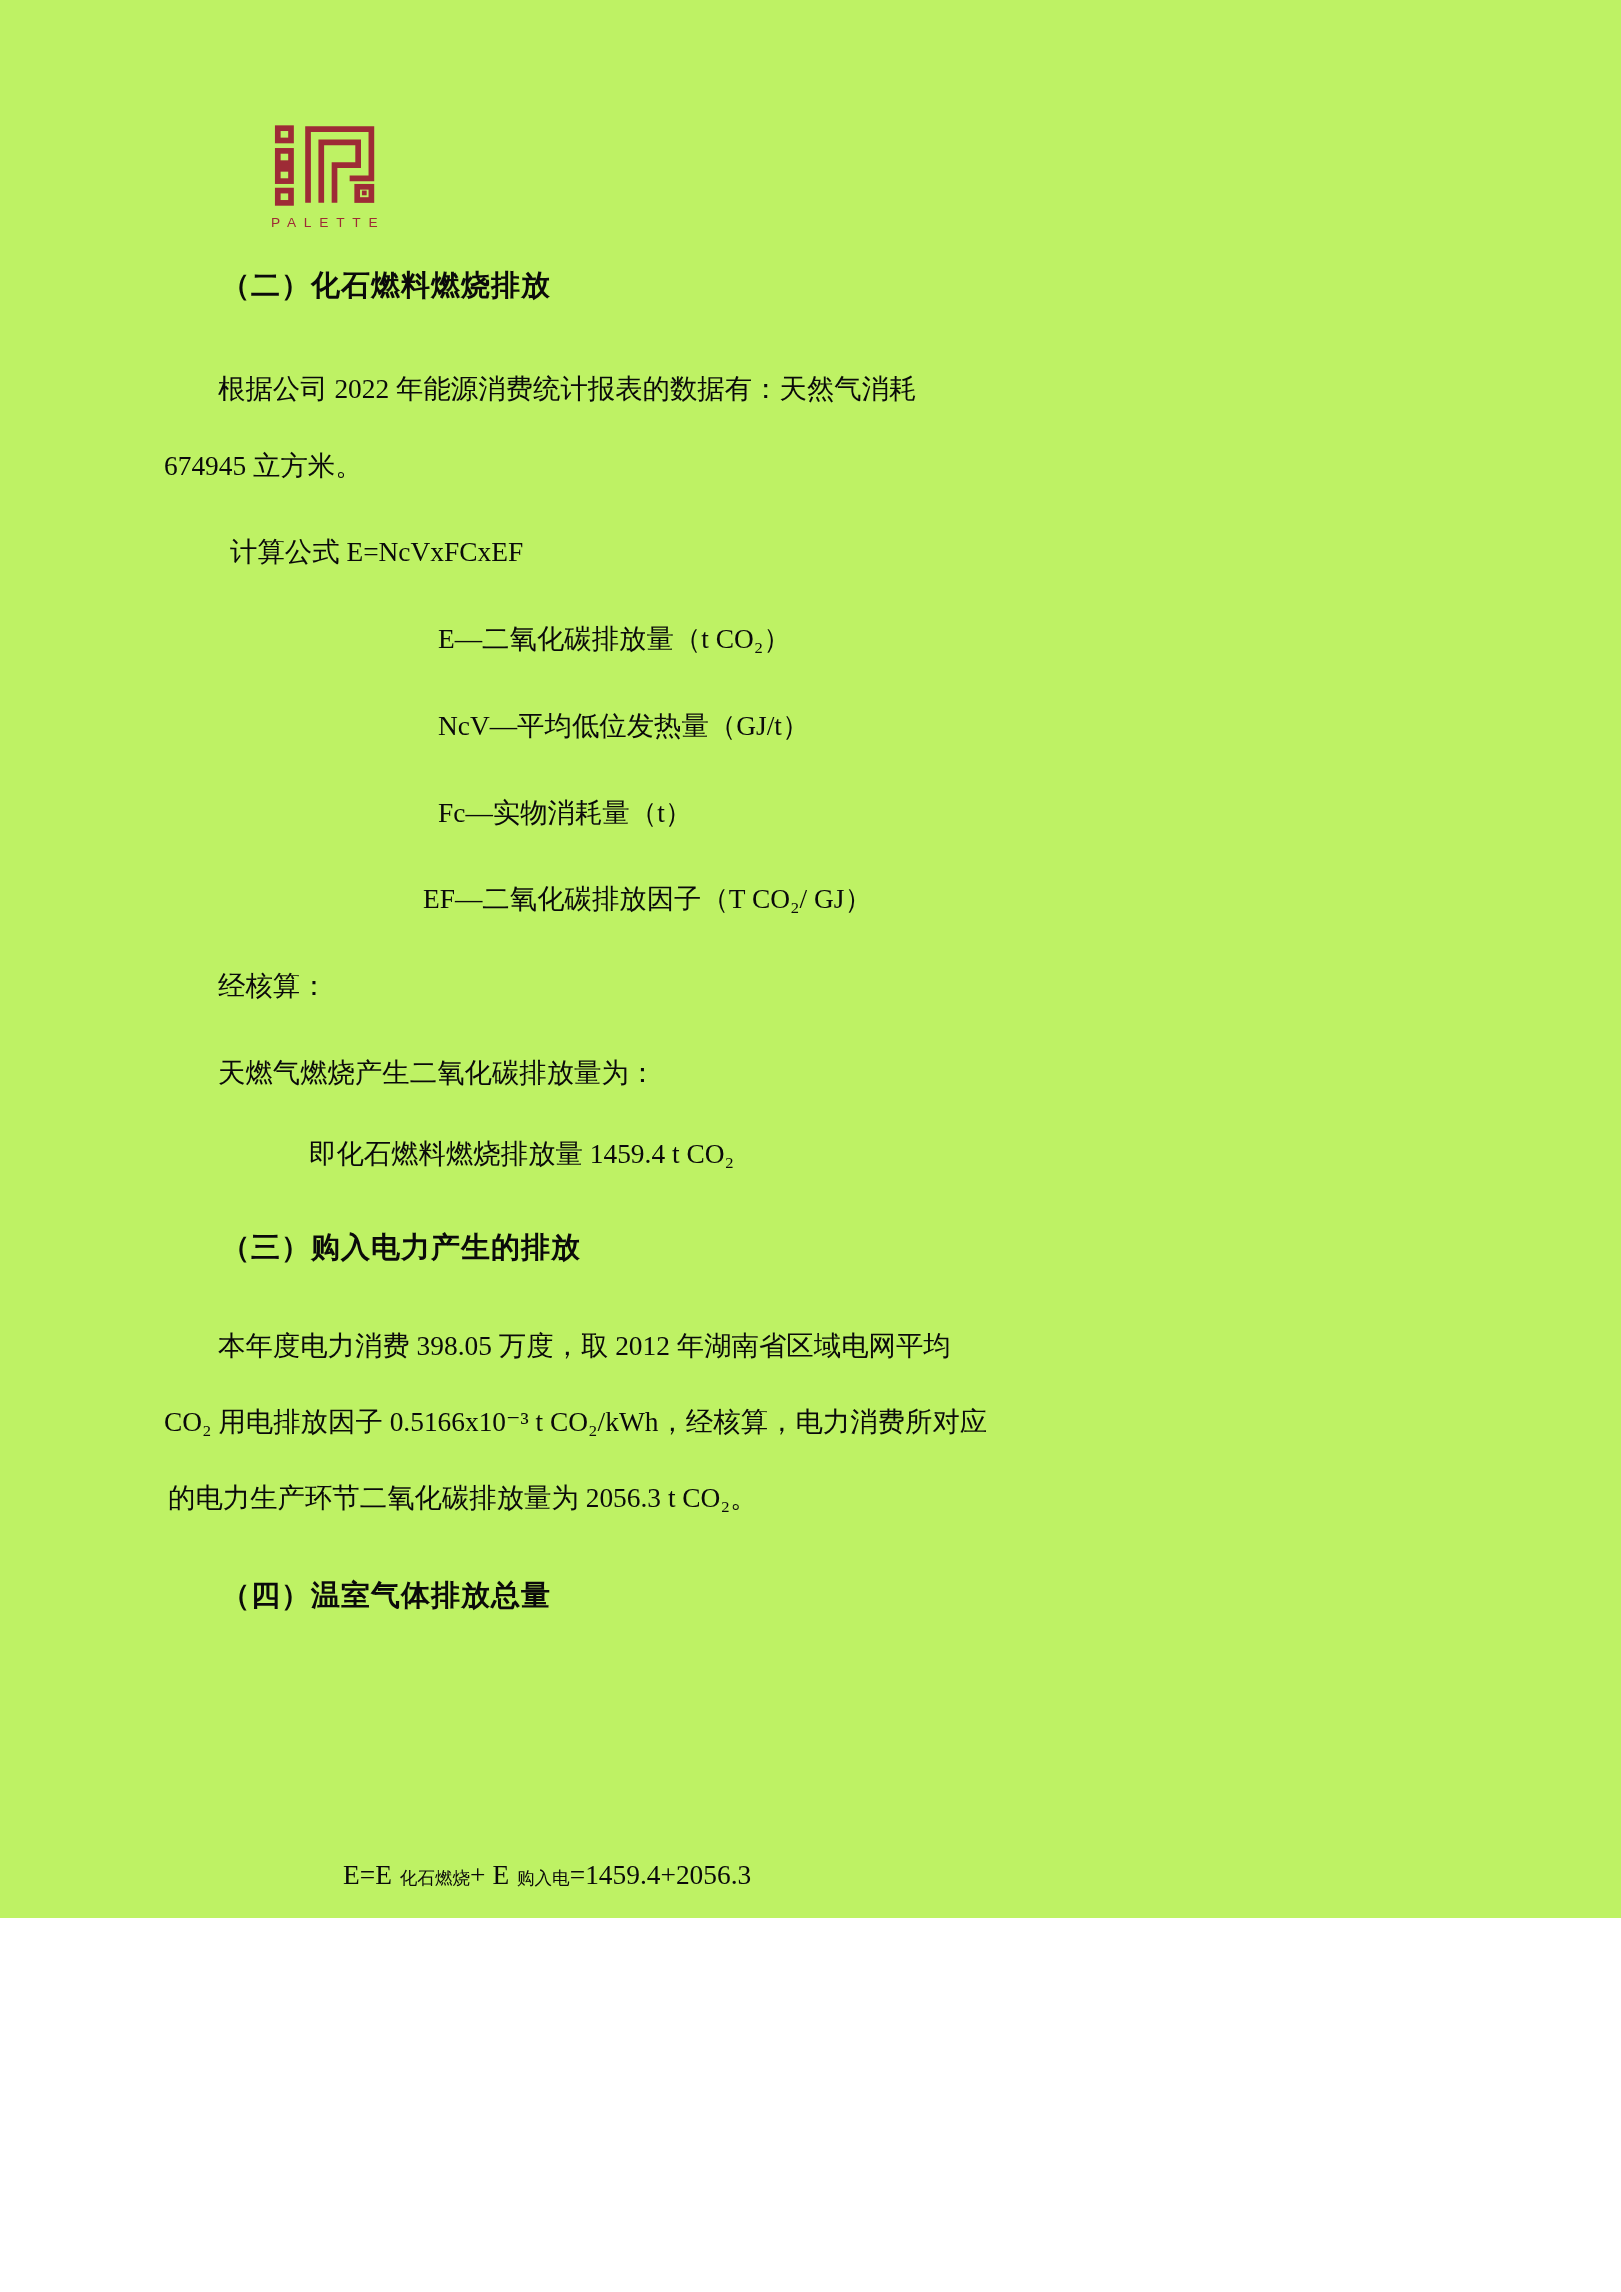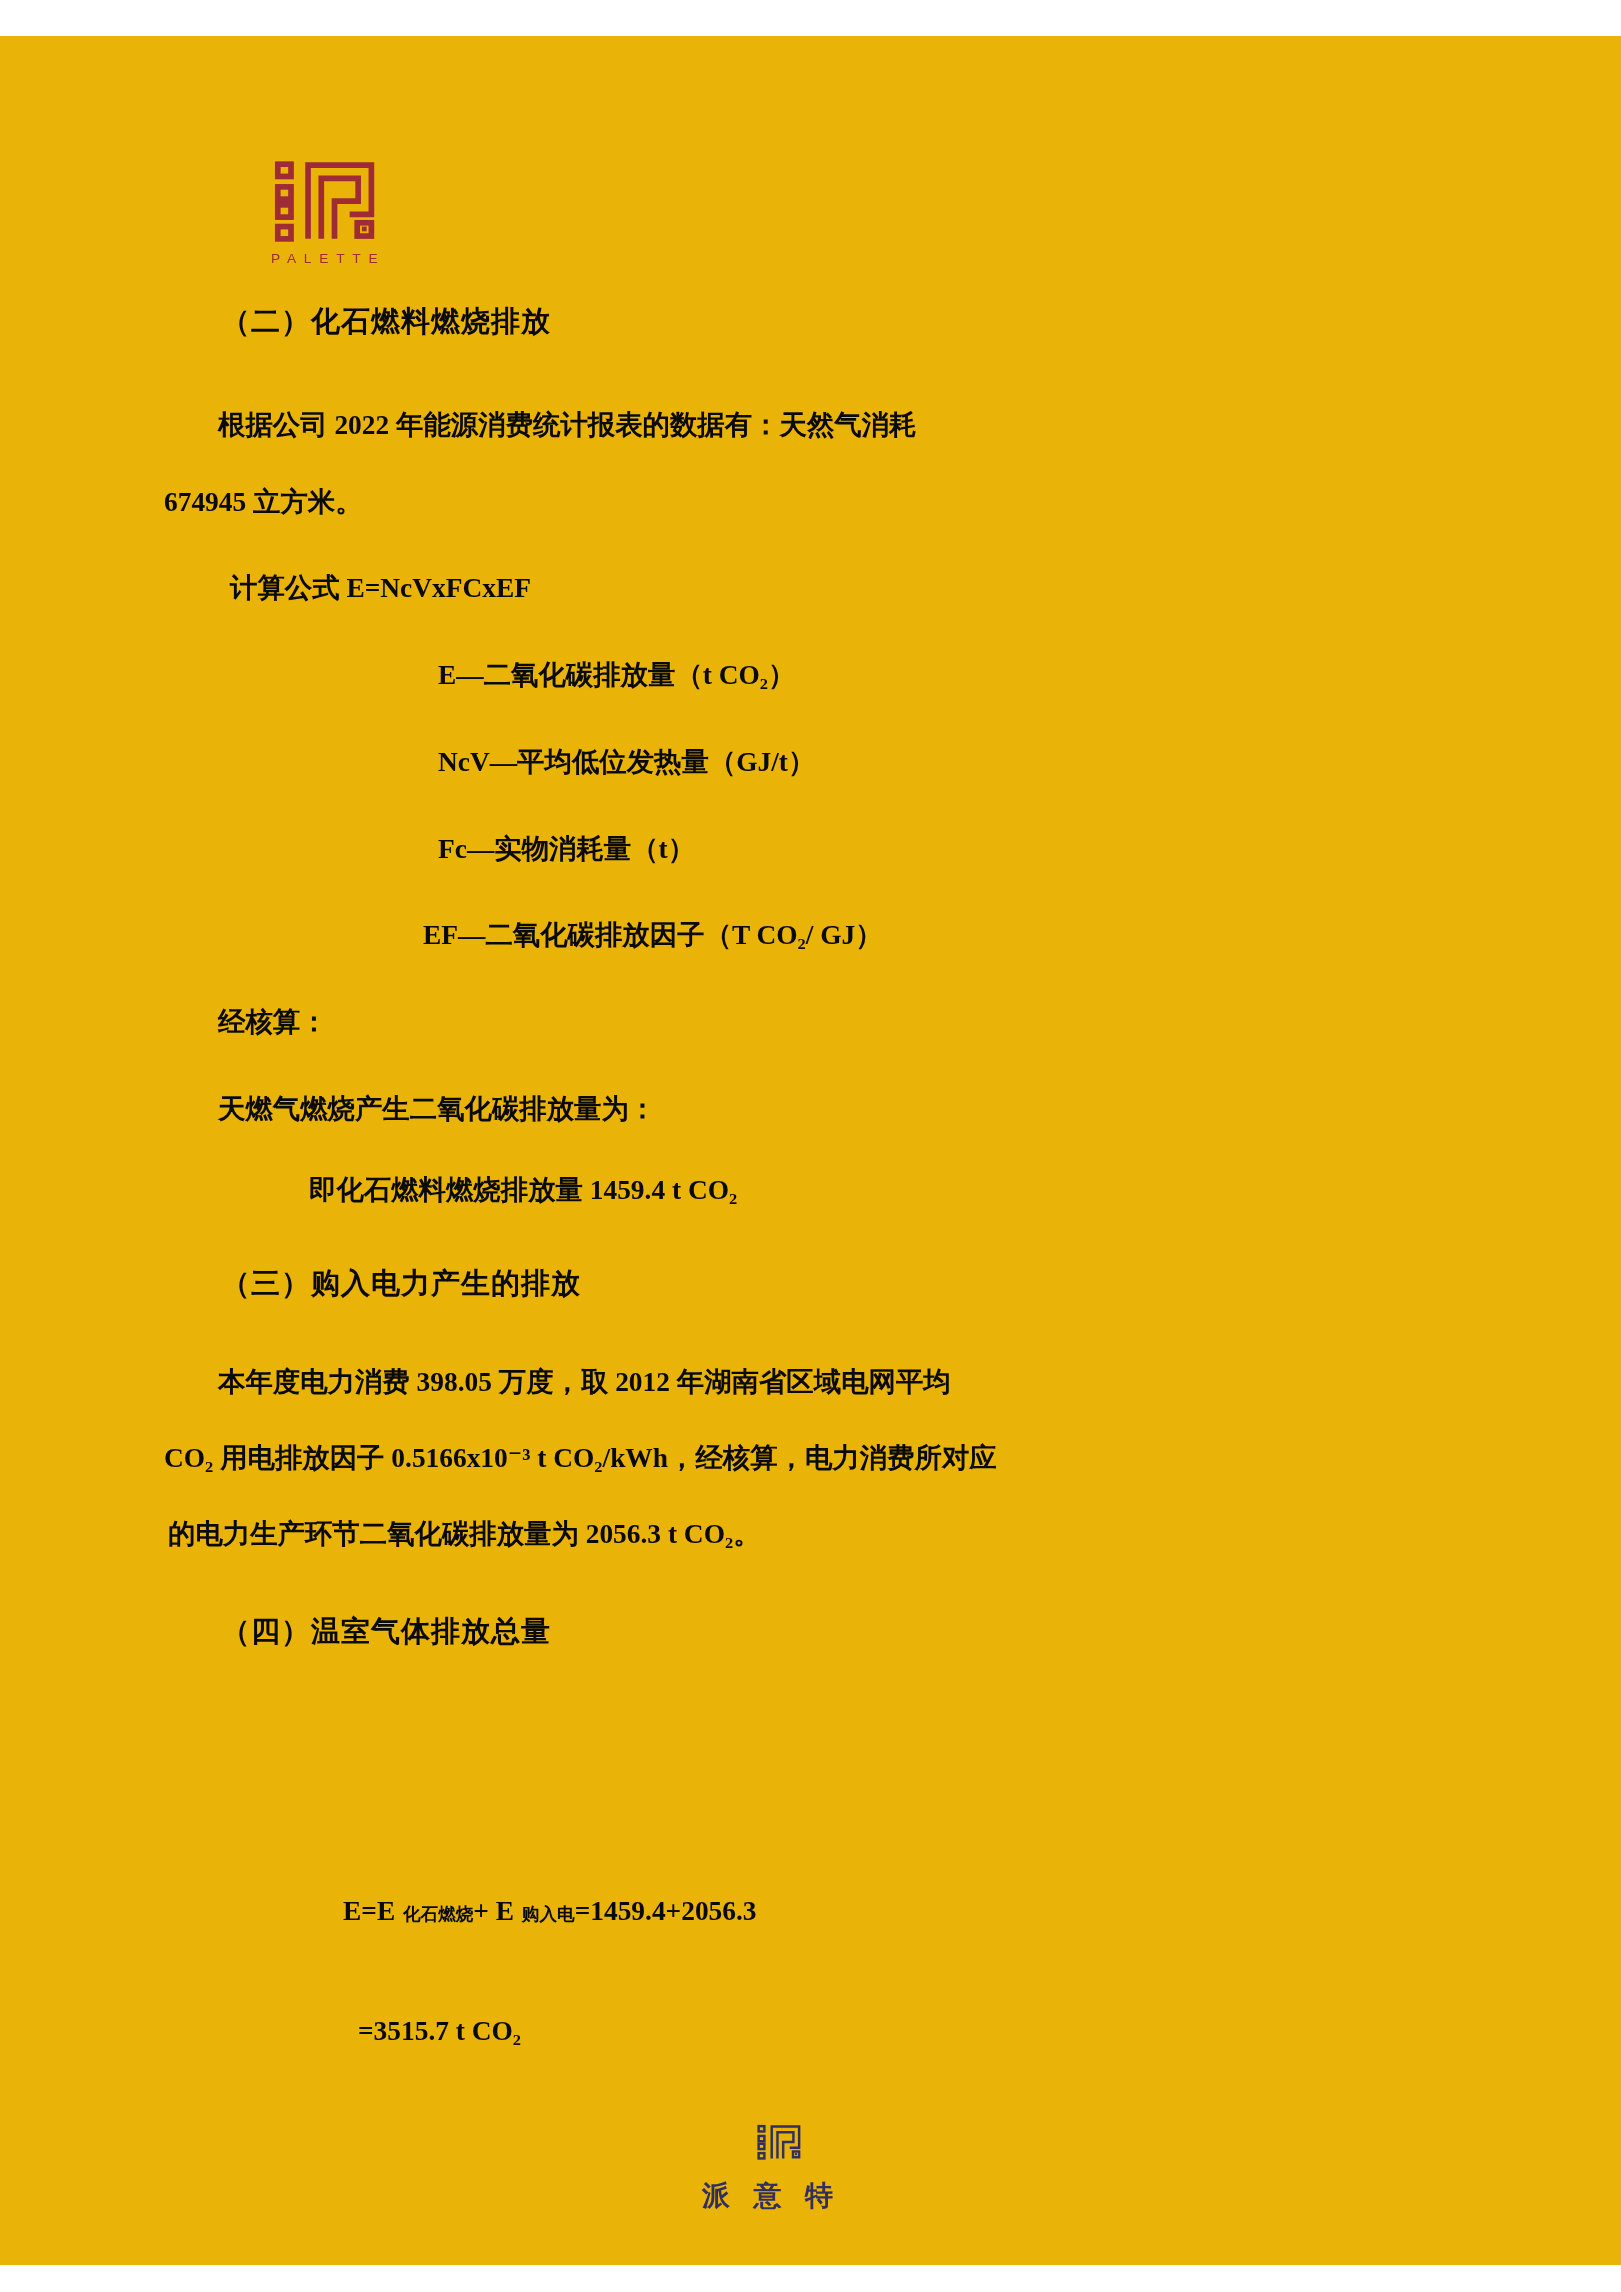--- a/index.html
+++ b/index.html
@@ -1,31 +1,29 @@
 <!DOCTYPE html>
 <html><head>
 <meta charset="utf-8">
 <style>
   html, body { margin: 0; padding: 0; background: #ffffff; }
   .page {
     position: relative;
     width: 1621px;
-    height: 2229px;
-    background: #eab308;
+    height: 1918px;
+    background: #bef264;
     overflow: hidden;
-    margin-top: 36px;
   }
   .ln {
     position: absolute;
     white-space: nowrap;
     font-family: "Liberation Serif", "DejaVu Serif", serif;
     font-size: 27.4px;
     line-height: 1.25;
     color: #0a0a0a;
-    font-weight: bold;
   }
   .hd {
     font-family: "Liberation Sans", "DejaVu Sans", sans-serif;
     font-weight: 700;
     font-size: 29px;
     letter-spacing: 1px;
   }
   .formula-sub {
     font-size: 17.6px;
     margin-left: 7.8px;

